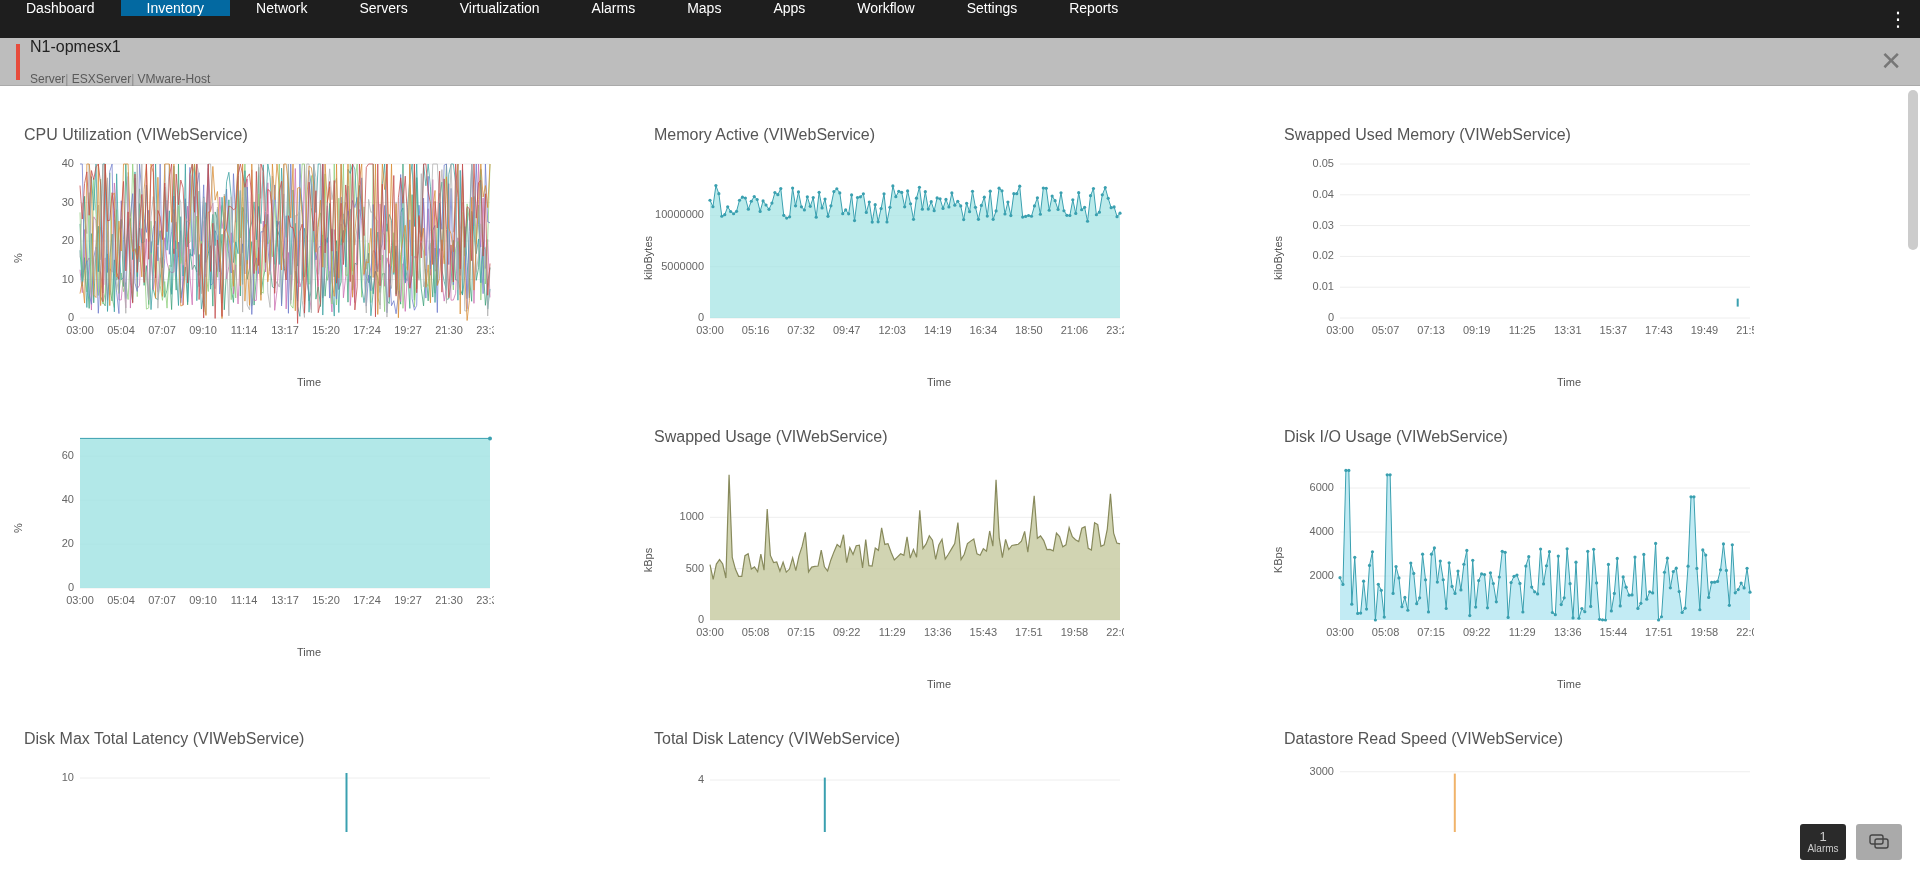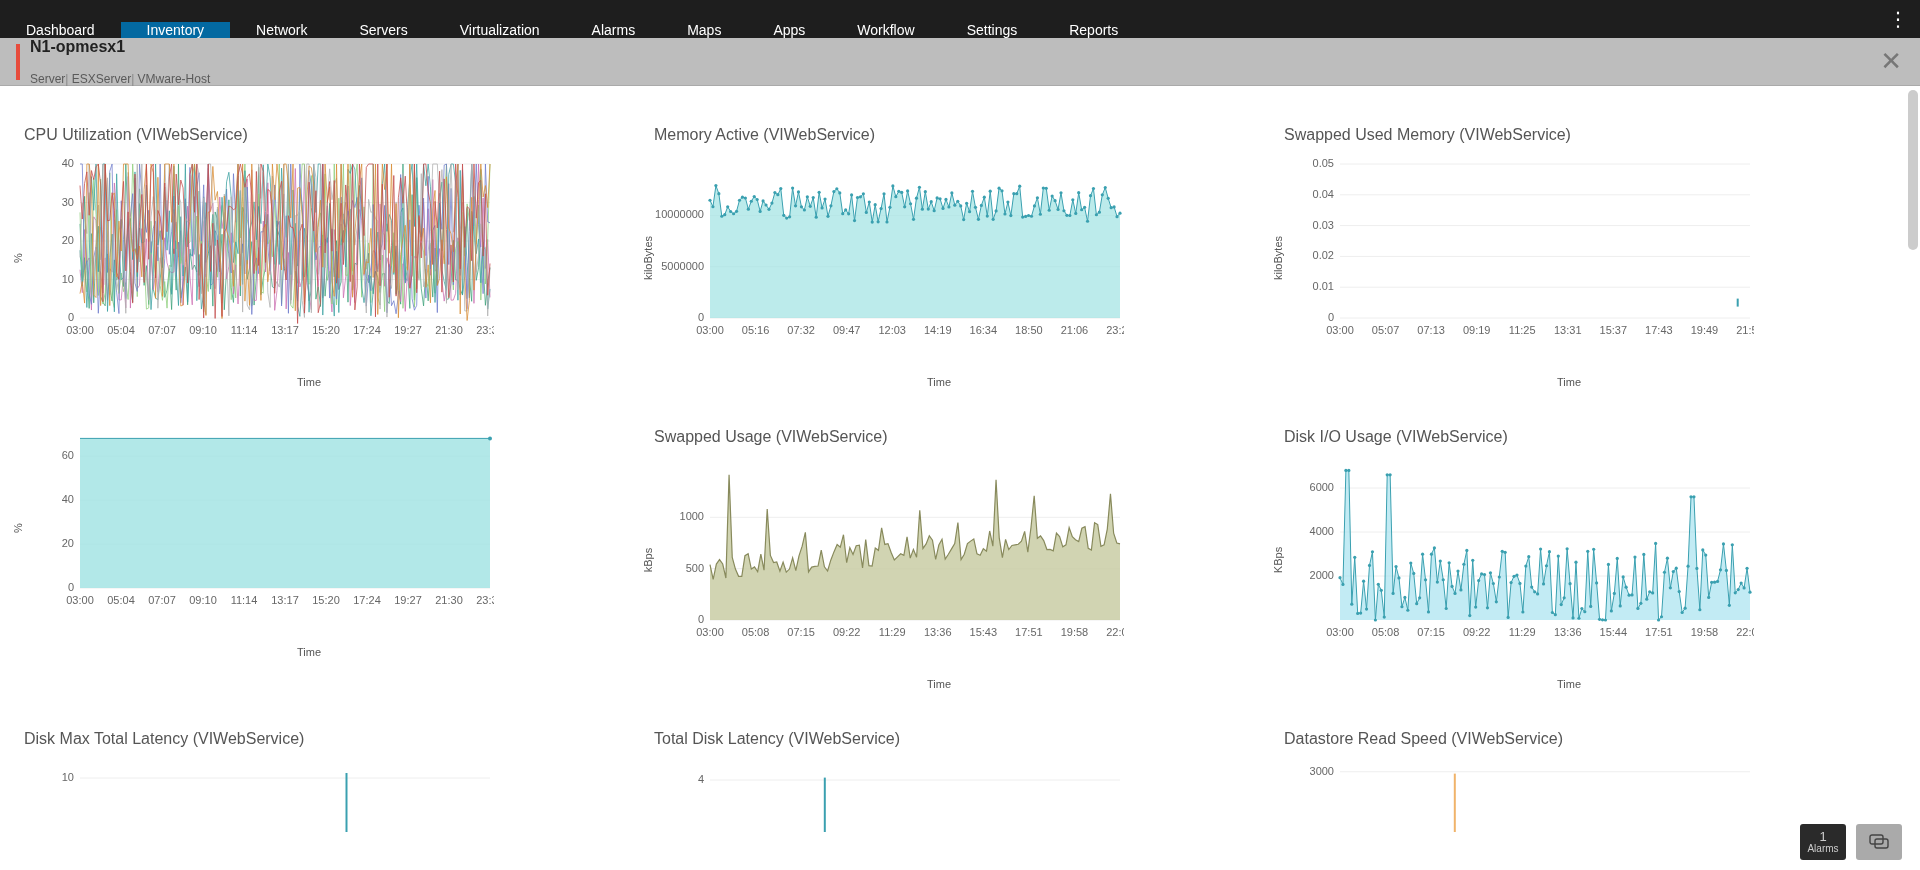--- a/index.html
+++ b/index.html
@@ -1,28 +1,28 @@
 <!DOCTYPE html>
 <html><head>
 <meta charset="utf-8">
 <style>
   * { box-sizing: border-box; margin: 0; padding: 0; }
   body { font-family: "Segoe UI", Arial, sans-serif; font-size: 13px; color: #333; background: #fff; width: 1920px; height: 870px; overflow: hidden; position: relative; }
 
   
-  .topbar { height: 38px; background: #1e1e1e; display: flex; align-items: flex-end; position: relative; }
+  .topbar { height: 38px; background: #1e1e1e; display: flex; align-items: flex-start; position: relative; }
   .nav-item { color: #fff; padding: 0 26px; display: flex; align-items: center; cursor: pointer; font-size: 14px; }
   .nav-item.active { background: #0369a1; }
   .kebab { position: absolute; right: 12px; top: 0; height: 38px; display: flex; align-items: center; color: #fff; cursor: pointer; font-size: 20px; }
 
   
   .subheader { background: #bdbdbd; height: 48px; display: flex; align-items: center; padding: 0 16px; position: relative; border-bottom: 1px solid #aaa; }
   .sub-accent { width: 4px; height: 36px; background: #e74c3c; margin-right: 10px; }
   .sub-text { display: flex; flex-direction: column; }
-  .sub-title { font-size: 16px; color: #222; font-weight: 700; }
+  .sub-title { font-size: 16px; color: #222; font-weight: 400; }
   .sub-crumbs { font-size: 12px; color: #5a5a5a; margin-top: 16px; }
   .sub-crumbs span::before { content: "| "; color: #888; }
   .sub-crumbs span:first-child::before { content: ""; }
   .close-x { position: absolute; right: 18px; top: 8px; font-size: 26px; color: #777; cursor: pointer; }
 
   
   .content { position: absolute; top: 86px; left: 0; right: 16px; bottom: 0; overflow-y: auto; padding: 40px 50px 60px 24px; }
   .grid { display: grid; grid-template-columns: repeat(3, 1fr); column-gap: 60px; row-gap: 40px; }
   .panel { }
   .panel-title { font-size: 16px; color: #555; margin-bottom: 14px; font-weight: 400; }

